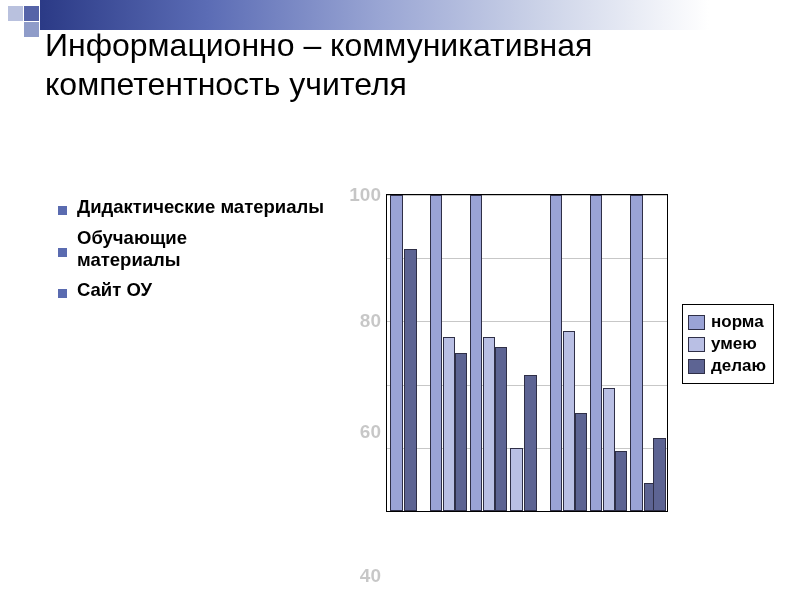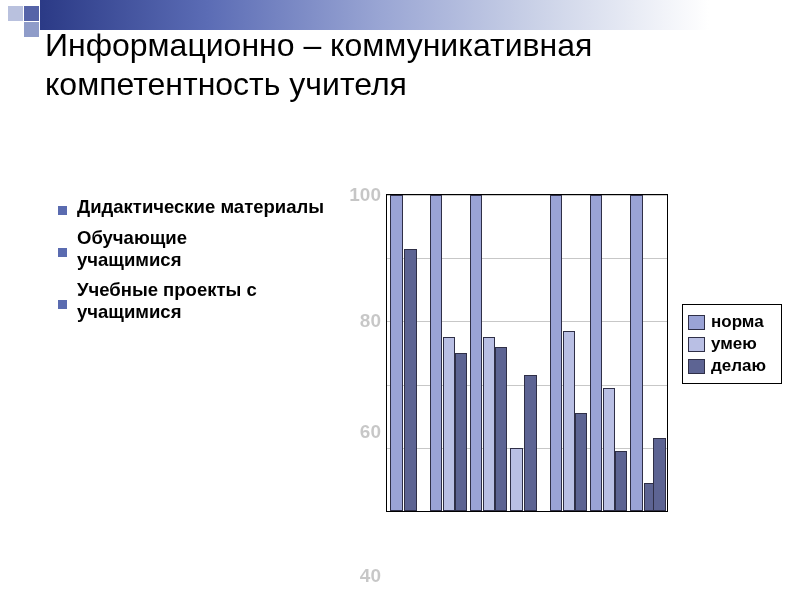--- a/index.html
+++ b/index.html
@@ -150,21 +150,21 @@
     bottom: 0;
     border: 1px solid #2f2f47;
     box-sizing: border-box;
   }
   .legend {
     position: absolute;
     left: 352px;
     top: 118px;
     border: 1px solid #000000;
     background: #ffffff;
-    padding: 5px 15px 5px 5px;
+    padding: 5px 7px 5px 5px;
   }
   .legend-row {
     display: flex;
     align-items: center;
     margin: 2px 0;
   }
   .legend-swatch {
     width: 15px;
     height: 13px;
     border: 1px solid #2f2f47;
@@ -191,25 +191,25 @@
 <div class="title">Информационно – коммуникативная компетентность учителя</div>
 
 <div class="bullets" id="bullet-list">
     <div class="bullet-row">
       <div class="bullet-marker" style="background: rgb(90, 107, 176);"></div>
       <div class="bullet-text"> Дидактические материалы</div>
     </div>
     <div class="bullet-row">
       <div class="bullet-marker" style="background: rgb(90, 107, 176);"></div>
       <div class="bullet-text">Обучающие
-      учащимися</div>
+      материалы</div>
     </div>
     <div class="bullet-row">
       <div class="bullet-marker" style="background: rgb(90, 107, 176);"></div>
-      <div class="bullet-text">Учебные проекты с учащимися</div>
+      <div class="bullet-text">Сайт ОУ</div>
     </div>
   </div>
 
 <div class="chart-area">
   <div class="plot-box">
     <div id="gridlines">
         <div class="grid-line" style="top: 316px; opacity: 1;"></div>
         <div class="grid-line" style="top: 252.8px;"></div>
         <div class="grid-line" style="top: 189.6px;">
           <div class="ytick-label" style="top: 191px;">40</div>

